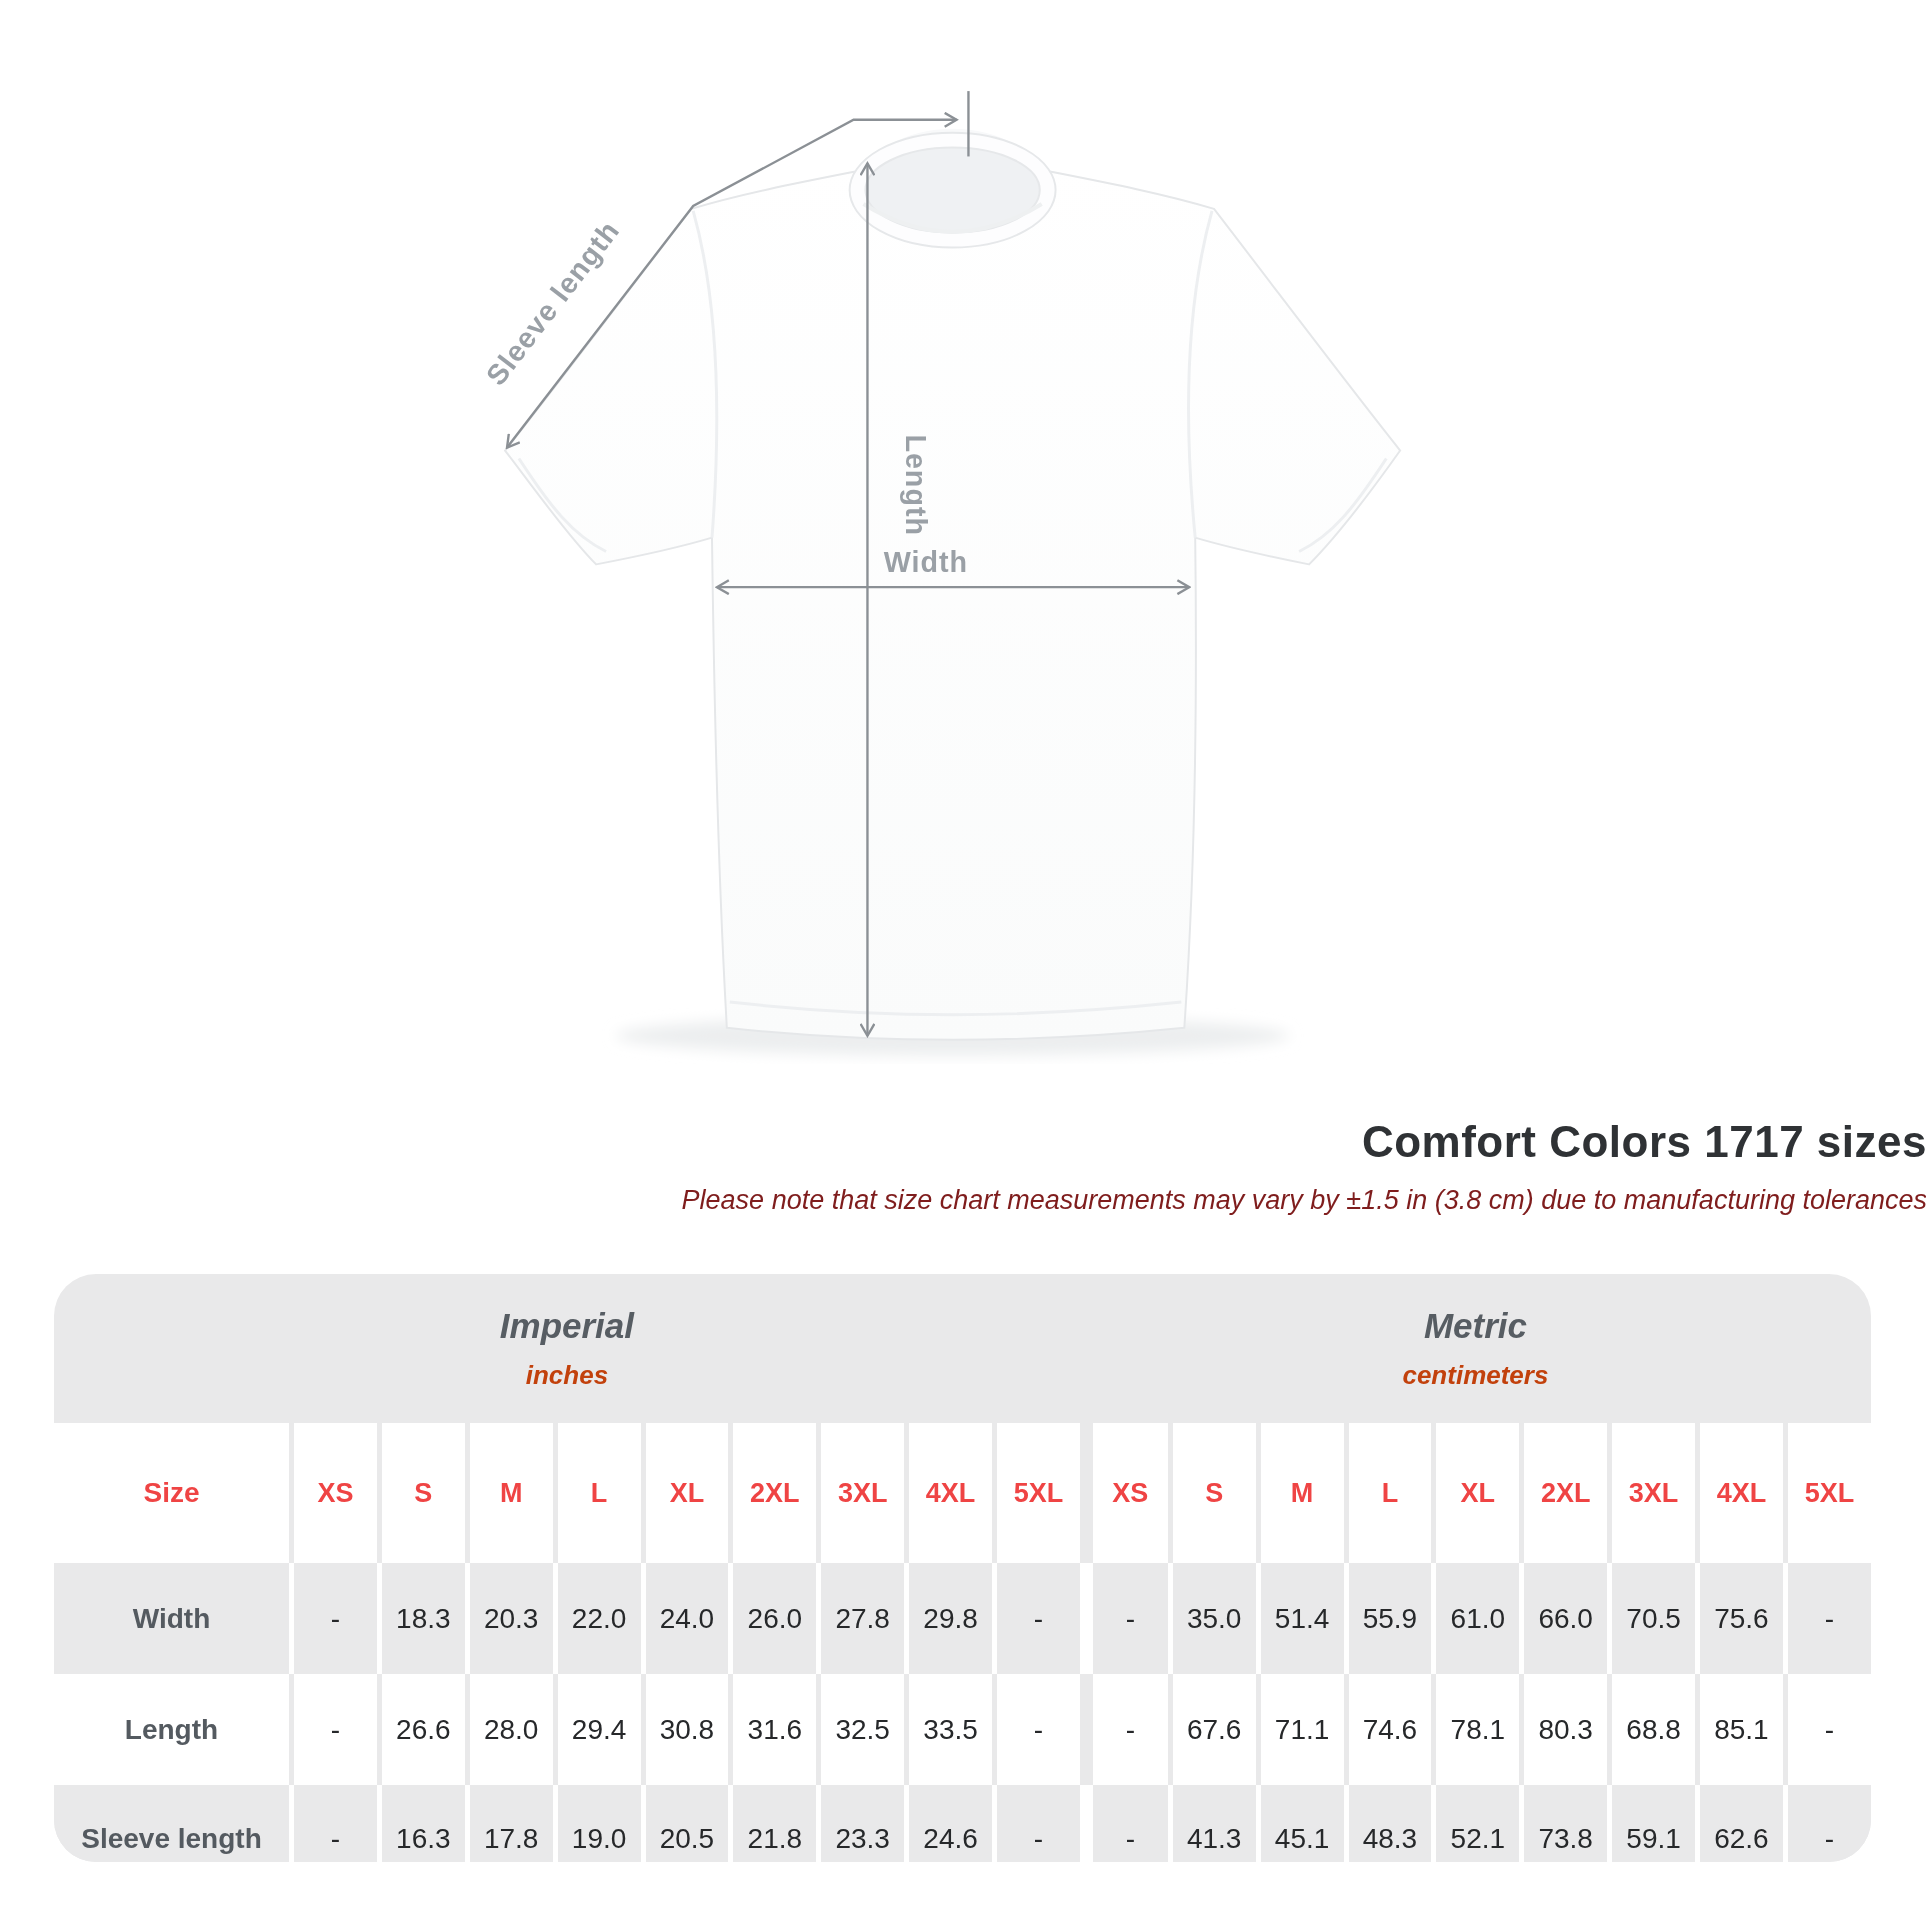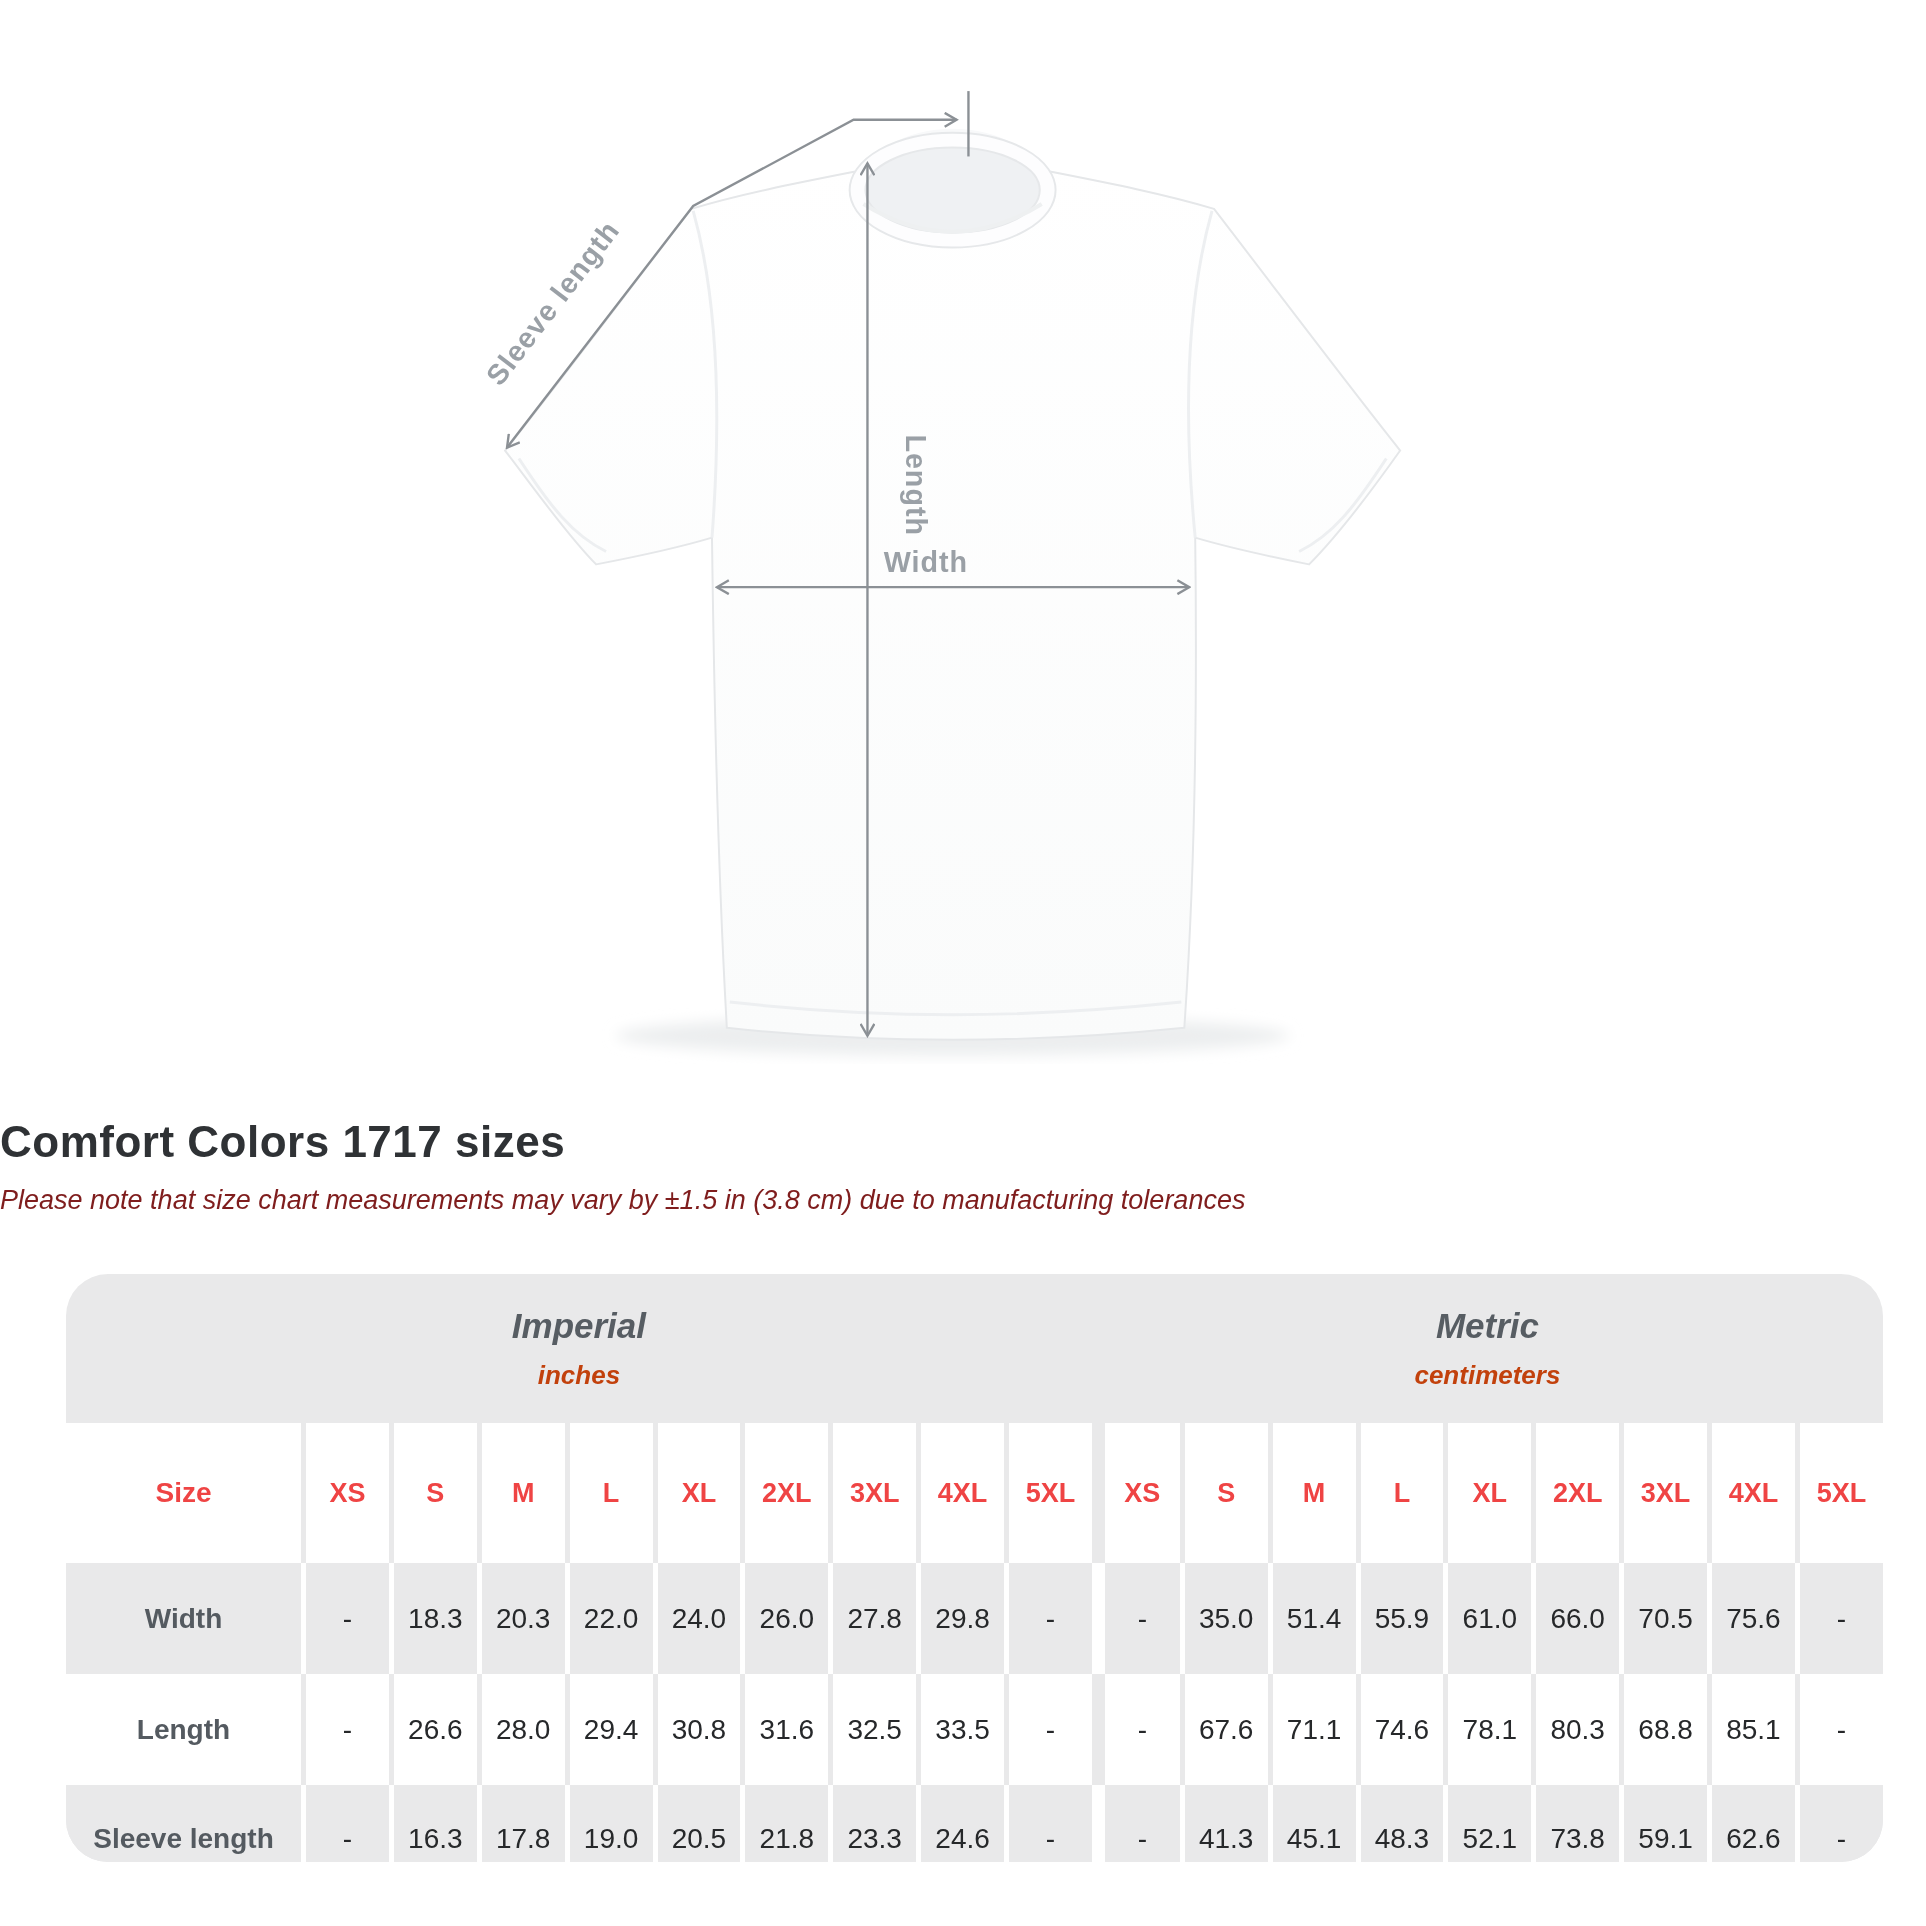--- a/index.html
+++ b/index.html
@@ -2,25 +2,25 @@
 <html><head>
 <meta charset="utf-8">
 <style>
   html,body{margin:0;padding:0;background:#ffffff;}
   .canvas{position:relative;width:1927px;height:1927px;background:#ffffff;overflow:hidden;
           font-family:"Liberation Sans", sans-serif;}
   .diagram{position:absolute;left:0;top:0;}
   svg text{font-family:"Liberation Sans", sans-serif;}
   .m-label{font-size:29px;font-weight:bold;fill:#9aa0a6;letter-spacing:1px;}
 
-  .title-block{position:absolute;left:0;top:1117px;width:100%;text-align:left;}
+  .title-block{position:absolute;left:0;top:1117px;width:100%;text-align:right;}
   .title{font-size:44px;font-weight:bold;color:#2f3235;letter-spacing:0.5px;}
   .subtitle{margin-top:18px;font-size:27px;font-style:italic;color:#7f1d1d;}
 
-  .chart-wrap{position:absolute;left:66px;top:1274px;width:1817px;height:588px;
+  .chart-wrap{position:absolute;left:54px;top:1274px;width:1817px;height:588px;
               background:#e9e9ea;border-radius:42px;overflow:hidden;}
   table.size-table{width:100%;height:100%;border-collapse:separate;border-spacing:0;table-layout:fixed;}
   .size-table col.label-col{width:235px;}
   .group-row th{height:149px;vertical-align:middle;text-align:center;background:transparent;padding:0;}
   .g-label{font-size:35px;font-weight:bold;font-style:italic;color:#575d63;}
   .g-unit{margin-top:14px;font-size:26px;font-style:italic;color:#c2410c;}
 
   .size-row th{height:140px;background:#ffffff;border-left:5px solid #e9e9ea;
                font-size:27px;font-weight:bold;color:#ef4444;text-align:center;vertical-align:middle;padding:0;}
   .size-row th:first-child{border-left:none;font-size:28px;}

